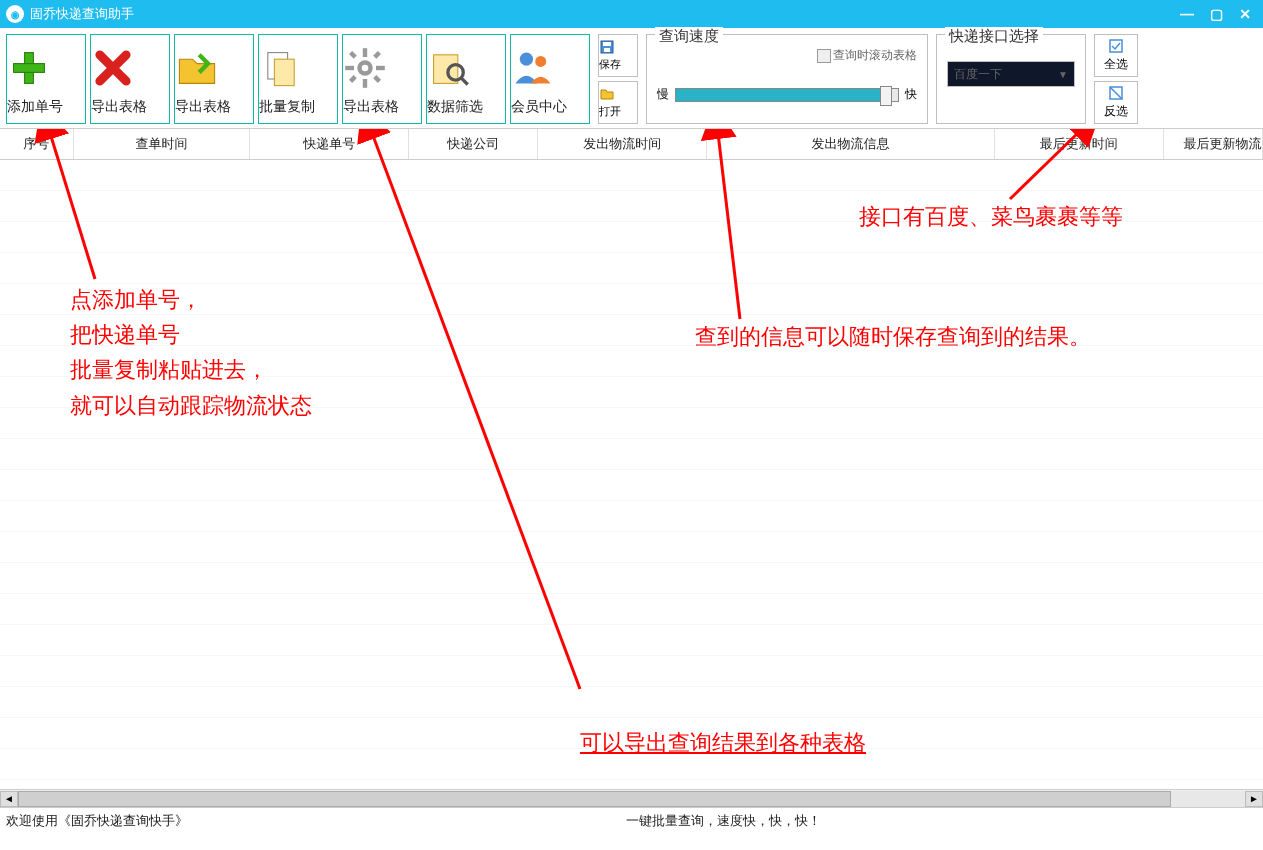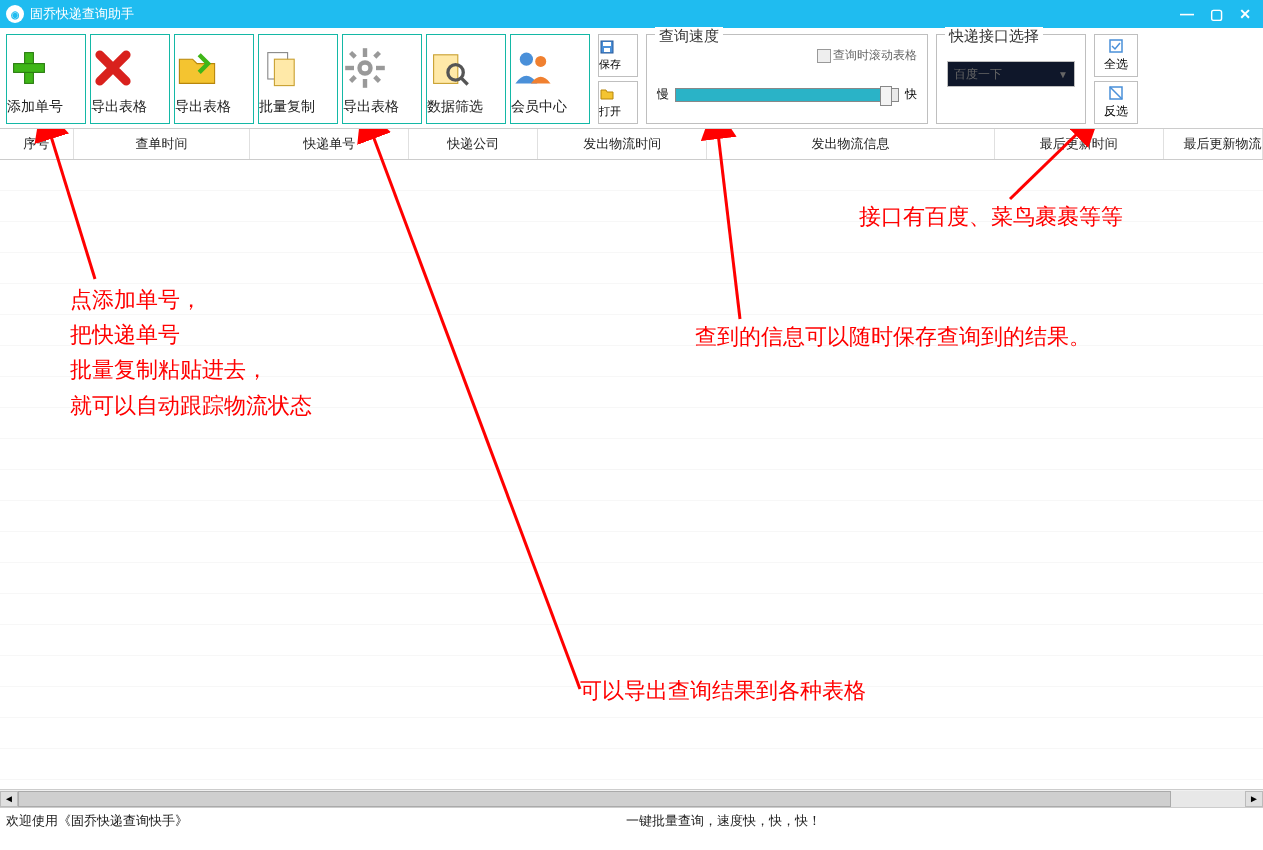--- a/index.html
+++ b/index.html
@@ -348,21 +348,21 @@
       <div class="col" style="width: 100px;">最后更新物流</div>
     </div>
   <div class="grid-body"></div>
 
   <div class="annotation" style="left:70px; top:153px; white-space:pre-line;">点添加单号，
 把快递单号
 批量复制粘贴进去，
 就可以自动跟踪物流状态</div>
   <div class="annotation" style="left:695px; top:190px; width:520px;">查到的信息可以随时保存查询到的结果。</div>
   <div class="annotation" style="left:859px; top:70px; width:380px;">接口有百度、菜鸟裹裹等等</div>
-  <div class="annotation" style="left:580px; top:544px;">可以导出查询结果到各种表格</div>
+  <div class="annotation" style="left:580px; top:596px;text-decoration:underline;">可以导出查询结果到各种表格</div>
 
   <svg class="arrow-svg" style="left:0;top:0;" width="1263" height="660">
     <defs>
       <marker id="ah" markerWidth="12" markerHeight="12" refX="2" refY="6" orient="auto">
         <path d="M0,0 L12,6 L0,12 z" fill="#ff0000"></path>
       </marker>
     </defs>
 
     <line x1="95" y1="150" x2="50" y2="4" stroke="#ff0000" stroke-width="3" marker-end="url(#ah)"></line>
 

